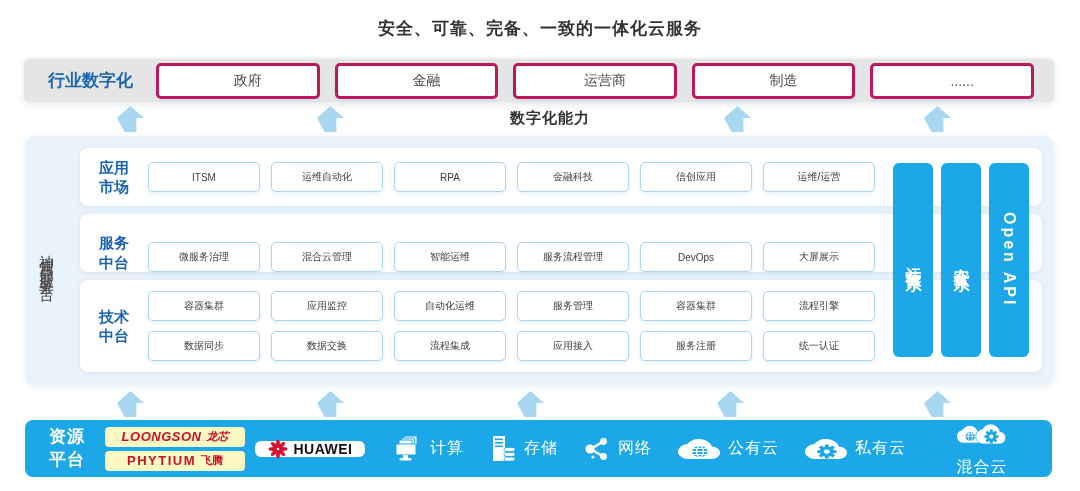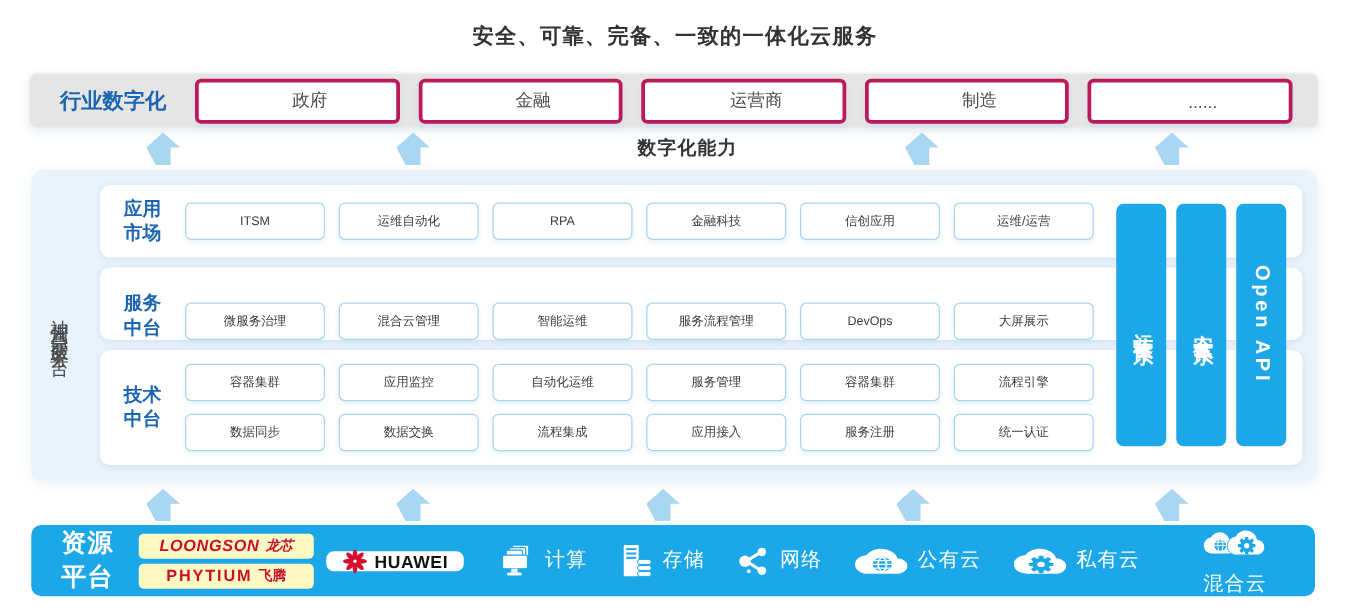--- a/index.html
+++ b/index.html
@@ -49,21 +49,21 @@
 
   .side-bar{position:absolute;top:27px;width:40px;height:194px;background:#1ba7e8;border-radius:6px;
     display:flex;align-items:center;justify-content:center;}
   .side-bar span{writing-mode:vertical-rl;text-orientation:mixed;color:#fff;font-weight:bold;
     font-size:16px;letter-spacing:3px;}
   .side-bar.s0{left:868px;} .side-bar.s1{left:916px;} .side-bar.s2{left:964px;}
 
   
   .resource-bar{position:absolute;left:25px;top:420px;width:1027px;height:57px;background:#1ba7e8;
     border-radius:8px;display:flex;align-items:center;box-sizing:border-box;padding:0 16px;}
-  .resource-label{color:#fff;font-weight:bold;font-size:20px;line-height:1.35;text-align:left;margin-left:8px;}
+  .resource-label{color:#fff;font-weight:bold;font-size:17px;line-height:1.35;text-align:left;margin-left:8px;}
   .resource-label span{display:block;letter-spacing:1px;}
   .vendor-col{display:flex;flex-direction:column;gap:4px;margin-left:20px;}
   .vendor-chip{background:#fef9c3;border-radius:4px;height:20px;width:140px;
     display:flex;align-items:center;justify-content:center;gap:5px;}
   .loongson-en{color:#c8102e;font-weight:bold;font-style:italic;font-size:13px;letter-spacing:.5px;}
   .loongson-cn{color:#c8102e;font-weight:bold;font-style:italic;font-size:11px;}
   .phytium-en{color:#c8102e;font-weight:bold;font-size:13px;letter-spacing:1.5px;}
   .phytium-cn{color:#c8102e;font-weight:bold;font-size:11px;}
   .huawei-chip{background:#fff;border-radius:6px;height:16px;width:110px;margin-left:10px;
     display:flex;align-items:center;justify-content:center;gap:6px;}

